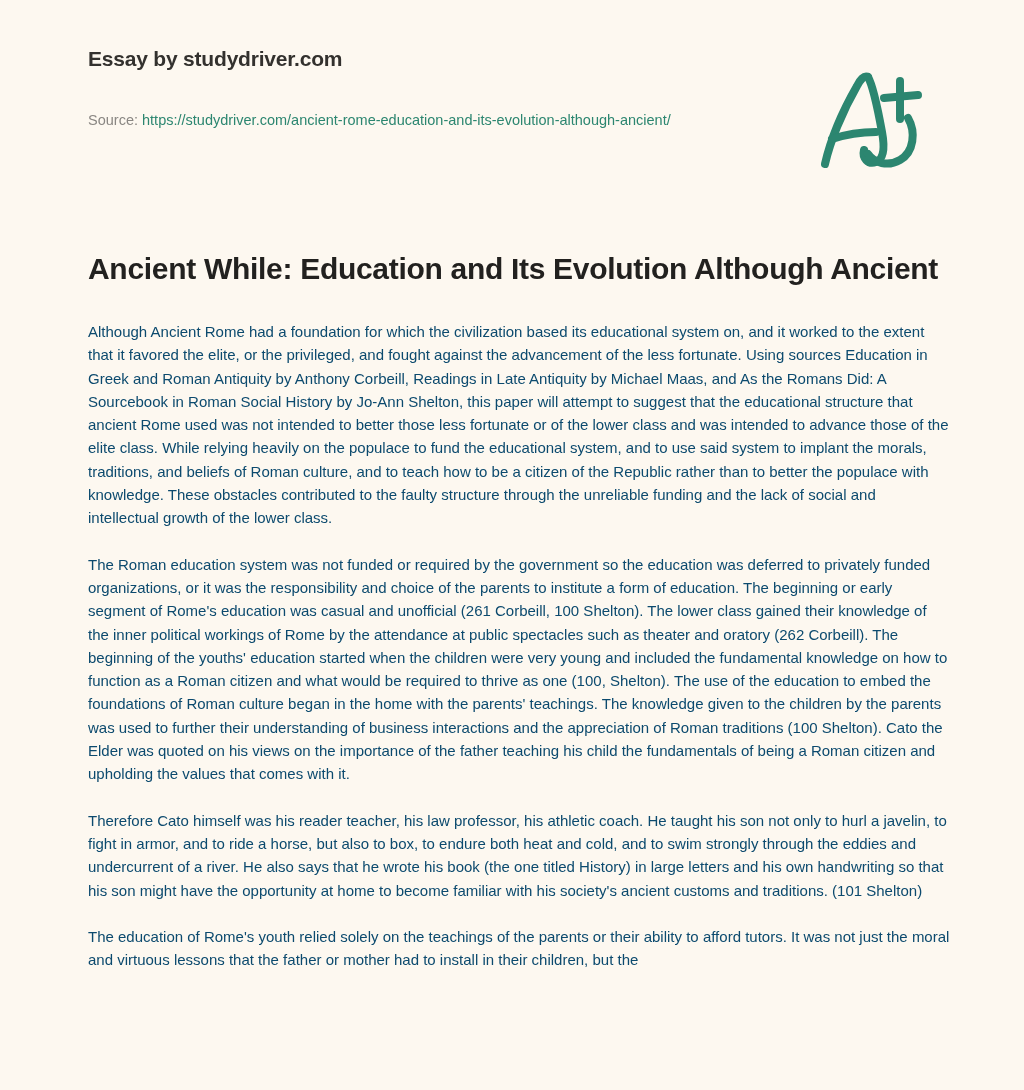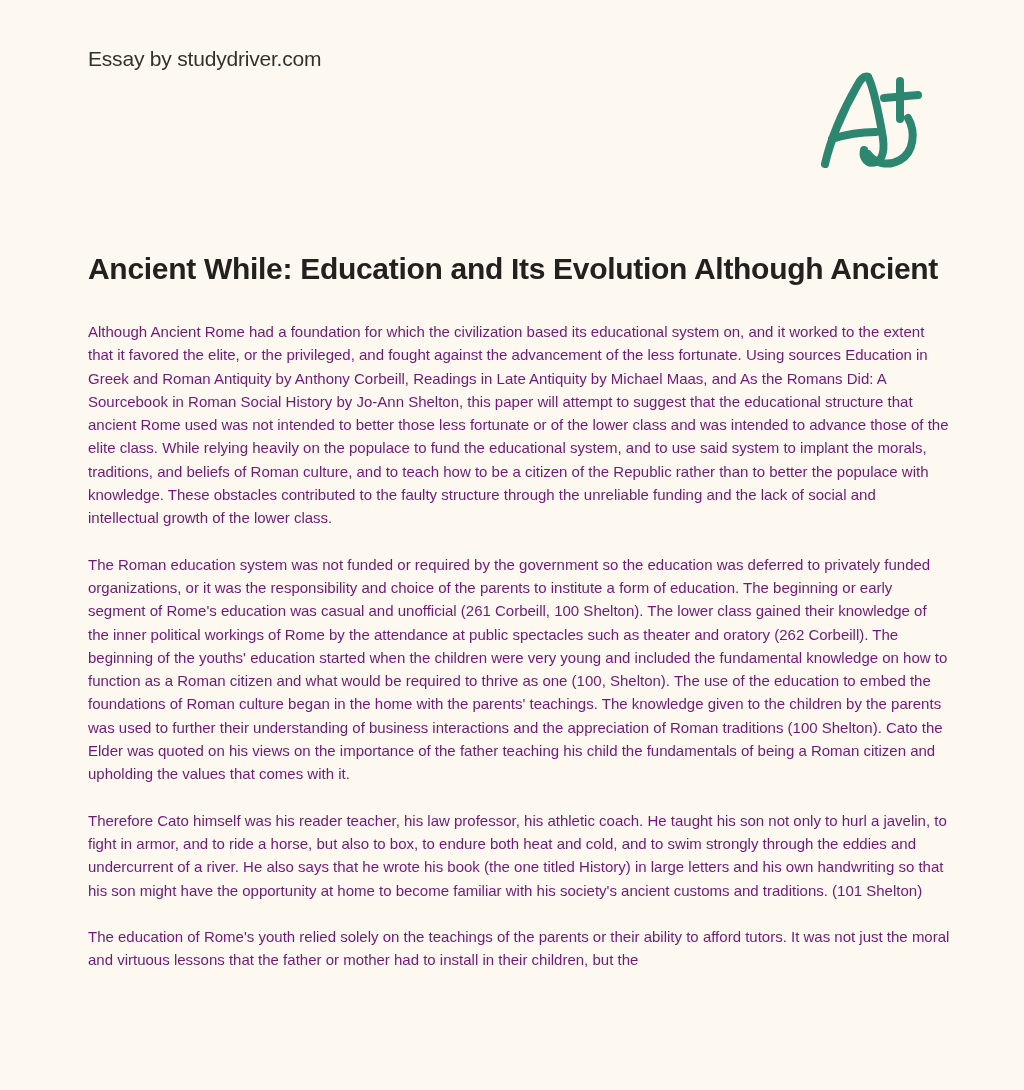--- a/index.html
+++ b/index.html
@@ -30,21 +30,21 @@
     top: 0;
     width: 1024px;
     height: 200px;
   }
 
   .brand-line {
     position: absolute;
     left: 88px;
     top: 47px;
     font-size: 21px;
-    font-weight: normal;
+    font-weight: bold;
     letter-spacing: -0.2px;
     color: #33312e;
     white-space: nowrap;
   }
 
   .source-block {
     position: absolute;
     left: 88px;
     top: 108px;
     width: 660px;
@@ -92,36 +92,40 @@
   }
 
   .article-body {
     margin-top: 32px;
   }
 
   .article-body p {
     margin: 0 0 23px 0;
     font-size: 15px;
     line-height: 23.3px;
-    color: #701a75;
+    color: #0c4a6e;
     text-align: left;
   }
   .article-body p:last-child {
     margin-bottom: 0;
   }
 </style>
 </head>
 <body>
 
 <div class="page">
 
   <div class="header">
 
     <div class="brand-line">Essay by studydriver.com</div>
 
+    <div class="source-block">
+      <span class="source-label">Source:</span>
+      <span class="source-url">https://studydriver.com/ancient-rome-education-and-its-evolution-although-ancient/</span>
+    </div>
 
     <div class="logo">
       <svg viewBox="0 0 120 104" xmlns="http://www.w3.org/2000/svg">
         <g fill="none" stroke="#2c8670" stroke-linecap="round" stroke-linejoin="round">
 
           <path d="M13 98 C 18 76, 30 46, 45 20 C 48 14, 52 9, 56 11" stroke-width="8"></path>
 
           <path d="M56 11 C 60 18, 66 44, 70 66 C 73 82, 72 93, 64 96
                    C 56 99, 50 92, 52 84" stroke-width="8"></path>
 

